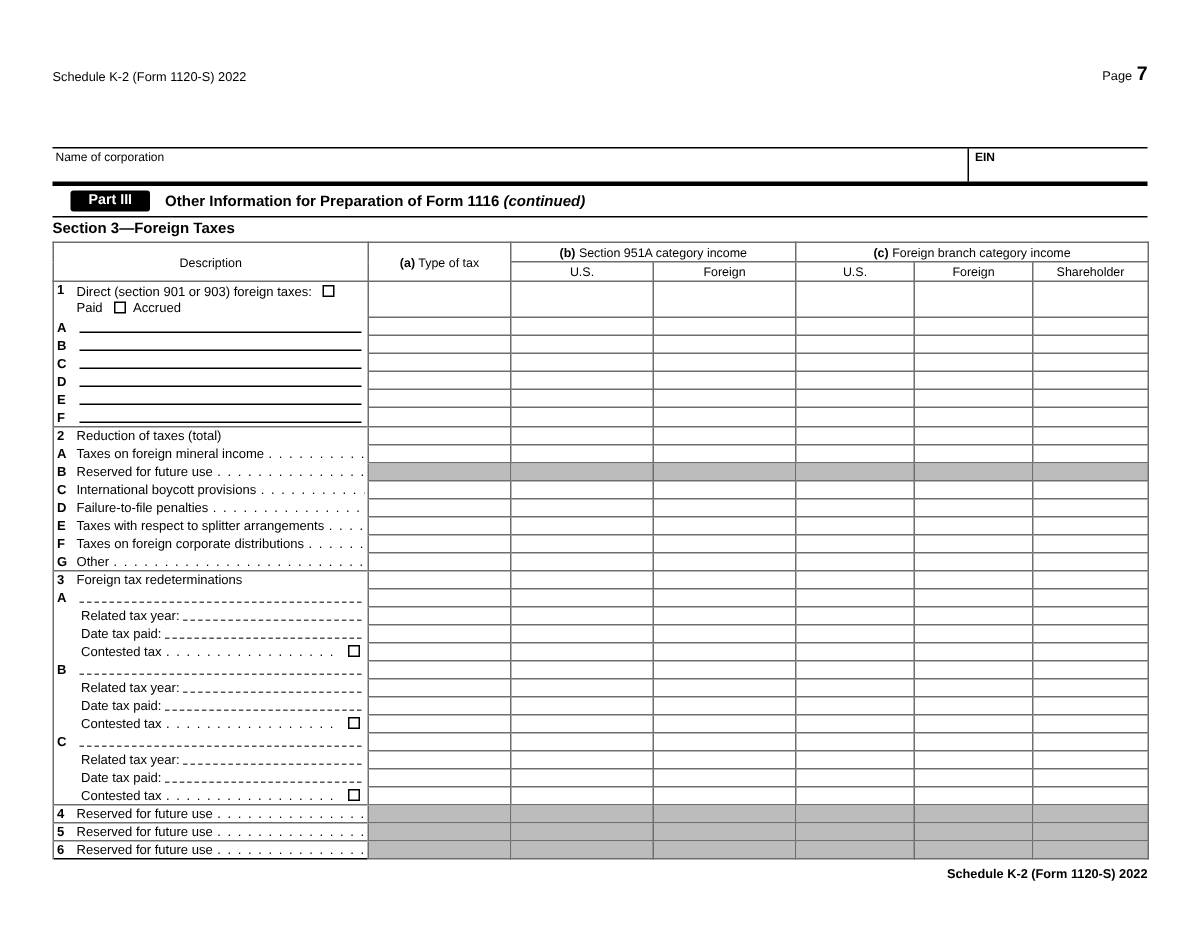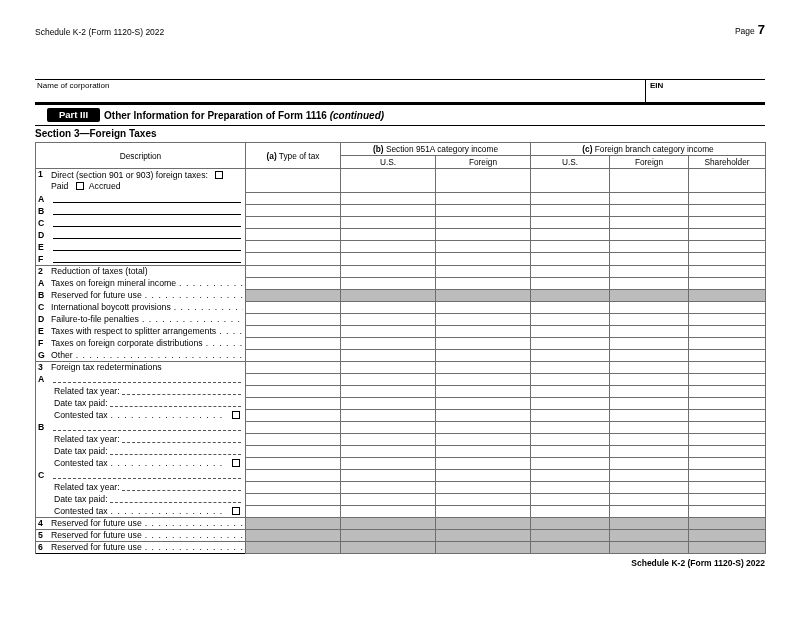--- a/index.html
+++ b/index.html
@@ -1,27 +1,27 @@
 <!DOCTYPE html>
 <html><head>
 <meta charset="utf-8">
 <style>
   * { margin:0; padding:0; box-sizing:border-box; }
   html,body { width:800px; height:618px; background:#fff; color:#000;
     font-family:"Liberation Sans", sans-serif; }
-  .page { position:absolute; left:35px; top:22px; width:730px; }
+  .page { position:absolute; left:35px; top:41px; width:730px; }
 
   .topbar { display:flex; justify-content:space-between; align-items:flex-end; font-size:8.5px; padding-bottom:2px; }
   .pageno b { font-size:13px; margin-left:3px; }
 
   .namebox { display:flex; border-top:1px solid #000; border-bottom:3px solid #000; height:26px;margin-top:40px; }
   .name-cell { flex:1; font-size:8px; padding:1px 2px; }
   .ein-cell { width:120px; border-left:1px solid #000; font-size:8px; font-weight:bold; padding:1px 4px; }
 
-  .partbar { display:flex; align-items:center; gap:4px; padding:3px 12px 3px; border-bottom:1px solid #000; }
+  .partbar { display:flex; align-items:center; gap:10px; padding:3px 12px 3px; border-bottom:1px solid #000; }
   .partbadge { background:#000; color:#fff; font-weight:bold; font-size:9.5px; padding:1px 12px 2px; border-radius:2px; }
   .parttitle { font-weight:bold; font-size:10px; }
   .parttitle i { font-weight:bold; }
   .sectiontitle { font-weight:bold; font-size:10px; padding:2px 0 3px; }
 
   table.formtable { width:730px; border-collapse:collapse; table-layout:fixed; border:1px solid #000; }
   .formtable th { border:1px solid #6e6e6e; font-size:8.3px; font-weight:normal; text-align:center; height:13px; padding:0 2px; background:#fff; }
   .formtable th b { font-weight:bold; }
   .h-desc { font-weight:bold; }
   .formtable td { border:1px solid #6e6e6e; height:12px; padding:0 2px; font-size:8.7px; overflow:hidden; }

